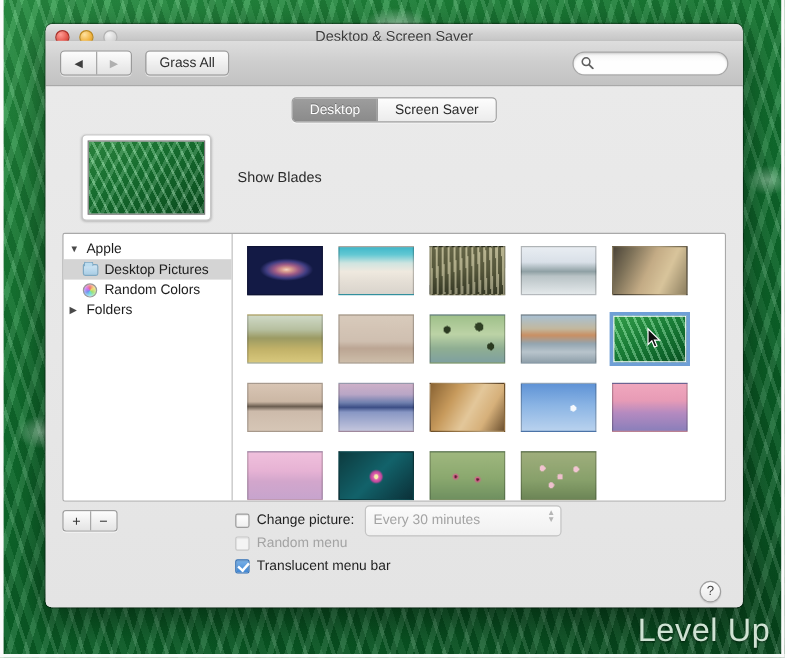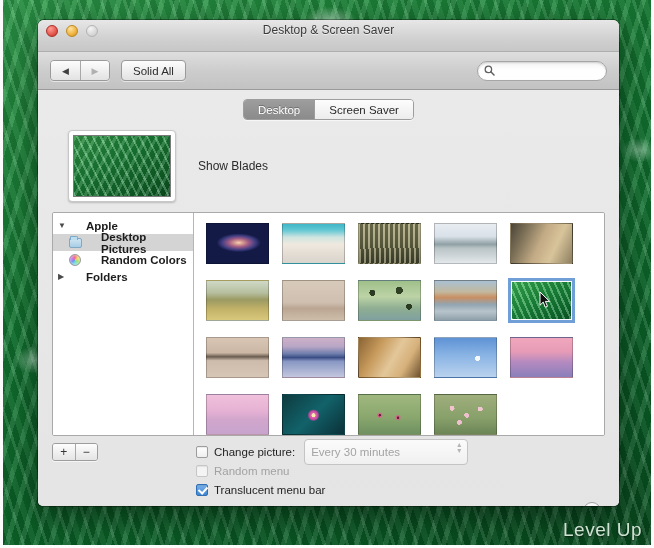--- a/index.html
+++ b/index.html
@@ -42,21 +42,21 @@
     border-right: 3px solid #fbfbfb;
     border-bottom: 3px solid #fbfbfb;
     pointer-events: none;
     z-index: 50;
   }
 
   #watermark {
     position: absolute;
     right: 12px;
     bottom: 7px;
-    font-size: 19px;
+    font-size: 27px;
     color: #cfe3d3;
     letter-spacing: .5px;
     text-shadow: 0 1px 2px rgba(0,0,0,.55);
     z-index: 40;
     margin-top: 48px;
   }
 
   
   #prefs-window {
     position: absolute;
@@ -67,21 +67,21 @@
     border-radius: 6px 6px 5px 5px;
     background: #ececec;
     box-shadow: 0 10px 30px rgba(0,0,0,.45), 0 0 0 1px rgba(0,0,0,.35);
     overflow: hidden;
     display: flex;
     flex-direction: column;
   }
 
   
   #titlebar {
-    height: 32px;
+    height: 14px;
     background: linear-gradient(to bottom, #e7e7e7 0%, #d2d2d2 55%, #c7c7c7 100%);
     border-bottom: 1px solid #aeaeae;
     position: relative;
     flex: none;
   }
   #title-text {
     position: absolute;
     left: 0; right: 0; top: 3px;
     text-align: center;
     font-size: 12px;
@@ -251,21 +251,21 @@
     padding-left: 5px;
   }
   .src-row.selected { background: #d4d4d4; }
   .tri {
     width: 11px; flex: none;
     font-size: 8px; color: #4a4a4a;
     line-height: 1;
   }
   .src-indent { padding-left: 16px; }
   .src-icon { width: 15px; flex: none; display: flex; align-items: center; }
-  .src-label { margin-left: 17px; font-weight: bold; }
+  .src-label { margin-left: 3px; }
 
   .folder-ico {
     width: 13px; height: 10px;
     border-radius: 1px 2px 2px 2px;
     background: linear-gradient(to bottom, #cfe5f3, #a8cde5);
     border: 1px solid #7fa9c4;
     position: relative;
   }
   .folder-ico:before {
     content: ""; position: absolute;
@@ -432,21 +432,21 @@
         <div class="tl tl-zoom"></div>
       </div>
       <div id="title-text">Desktop &amp; Screen Saver</div>
     </div>
 
     <div id="toolbar">
       <div id="nav-segment">
         <div class="nav-btn nav-back">◀</div>
         <div class="nav-btn nav-fwd">▶</div>
       </div>
-      <div id="show-all-btn">Solid All</div>
+      <div id="show-all-btn">Grass All</div>
 
       <div id="search-field">
         <svg width="11" height="11" viewBox="0 0 11 11">
           <circle cx="4.4" cy="4.4" r="3.2" fill="none" stroke="#606060" stroke-width="1.3"></circle>
           <line x1="6.8" y1="6.8" x2="10" y2="10" stroke="#606060" stroke-width="1.5" stroke-linecap="round"></line>
         </svg>
         <input id="search-input-text" type="text" value="" placeholder="" style="">
       </div>
     </div>
 

